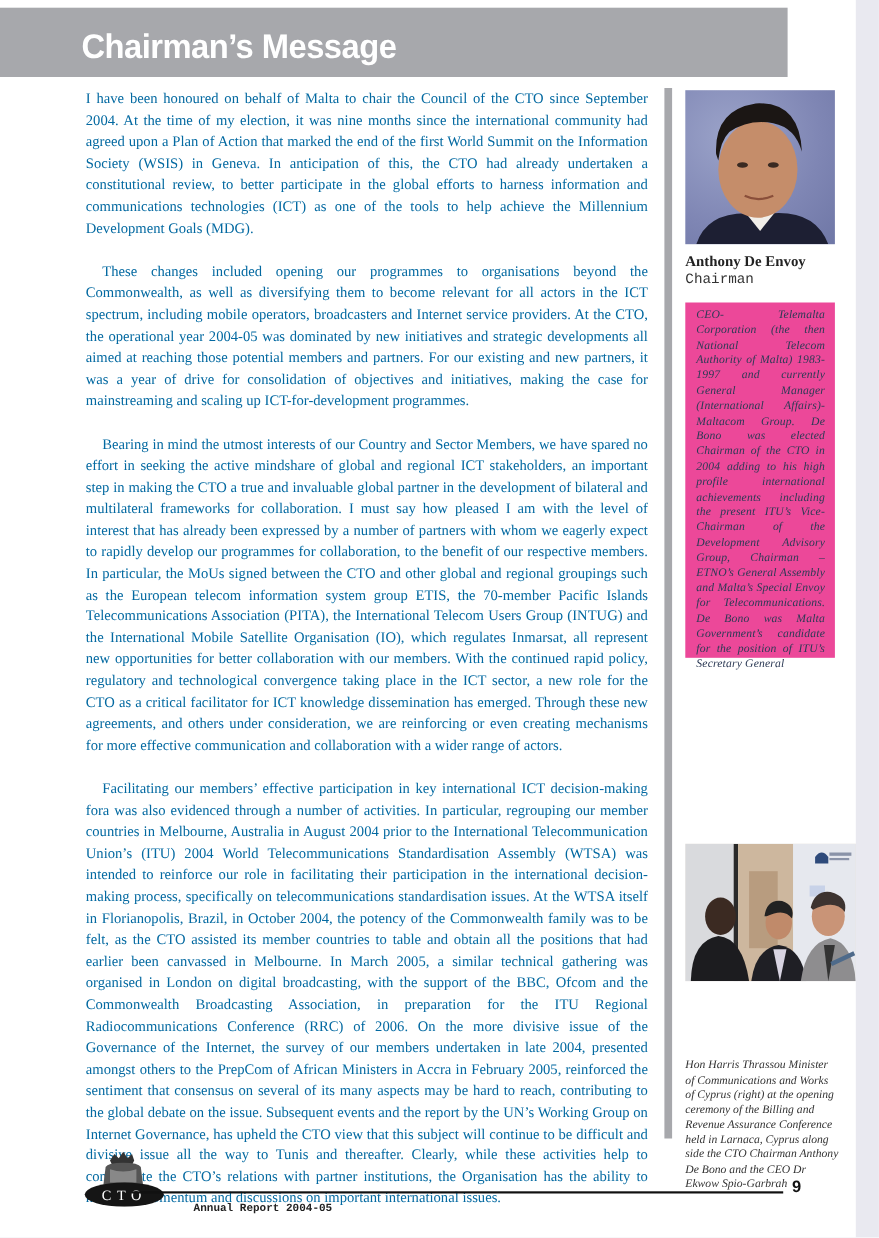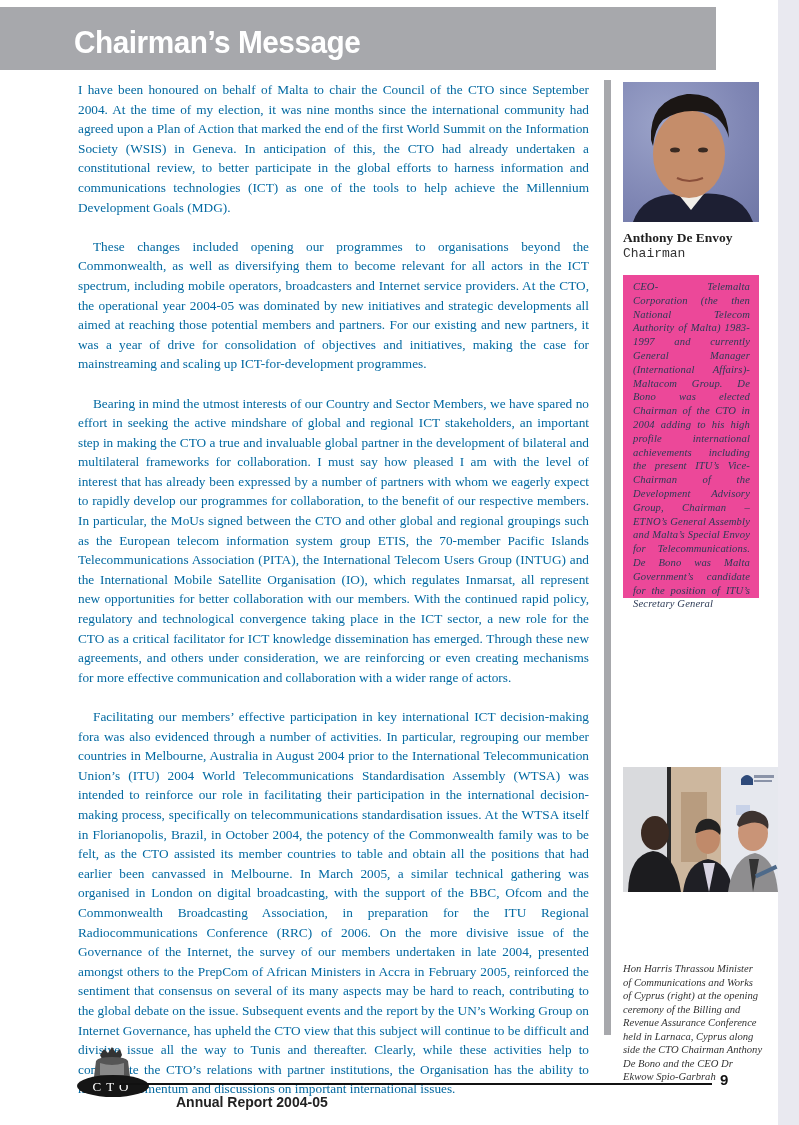--- a/index.html
+++ b/index.html
@@ -70,22 +70,22 @@
   .footer-logo {
     position: absolute; left: 76px; top: 1047px; width: 74px; height: 50px;
   }
   .footer-page {
     position: absolute; left: 720px; top: 1071px;
     font-family: "Liberation Sans", sans-serif; font-weight: bold;
     font-size: 15px; color: #111;
   }
   .footer-report {
     position: absolute; left: 176px; top: 1094px;
-    font-family: Liberation Sans, sans-serif; font-weight: bold;
-    font-size: 14px; color: #222;
+    font-family: Liberation Mono, monospace; font-weight: bold;
+    font-size: 10px; color: #222;
   }
 </style>
 </head>
 <body>
 
 <div class="page">
 
   <div class="header-bar">
     <div class="header-title">Chairman’s Message</div>
   </div>

